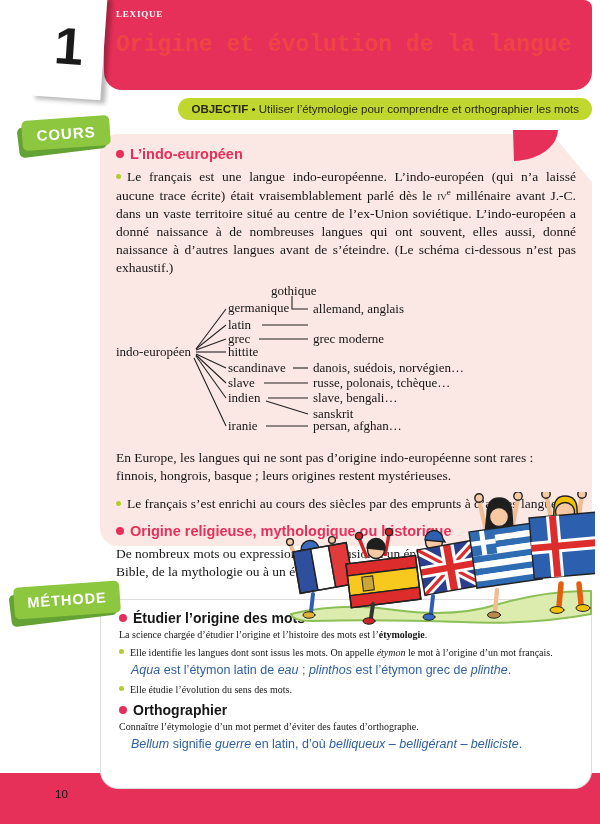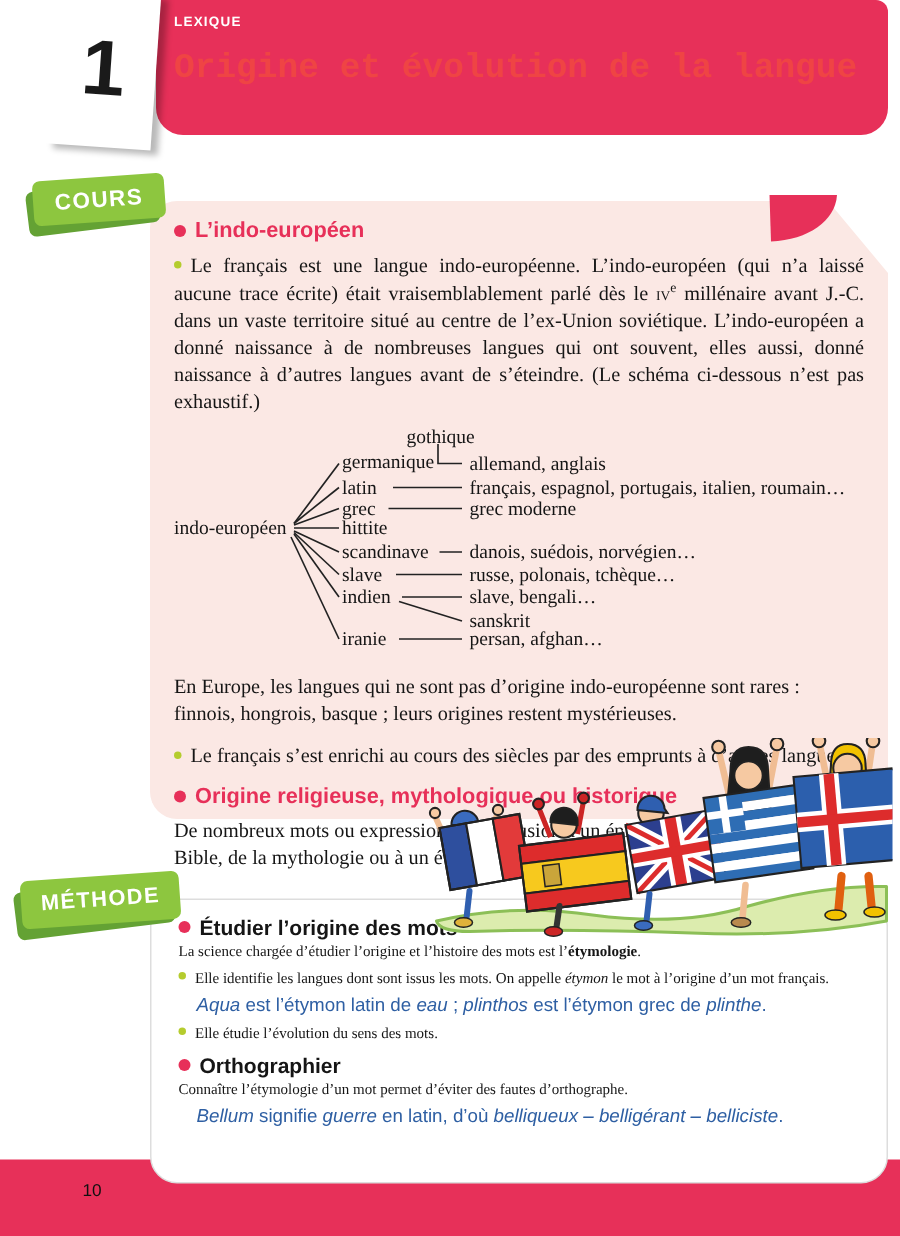--- a/index.html
+++ b/index.html
@@ -2,21 +2,21 @@
 <html><head>
 <meta charset="utf-8">
 <style>
   html,body{margin:0;padding:0;background:#fff;}
   #page{position:relative;width:600px;height:824px;background:#fff;overflow:hidden;
         font-family:"Liberation Serif",serif;color:#151515;}
 
   
   .header-band{position:absolute;left:104px;top:0;width:488px;height:90px;
                background:#e73059;border-radius:0 8px 18px 18px;}
-  .header-cat{position:absolute;left:116px;top:9px;font-family:Liberation Sans, sans-serif;
+  .header-cat{position:absolute;left:116px;top:9px;font-family:Liberation Serif, serif;
               font-size:9px;font-weight:bold;letter-spacing:.8px;color:#fff;}
   .header-title{position:absolute;left:116px;top:32px;font-family:Liberation Mono, monospace;
                 font-size:23px;font-weight:bold;color:#ef4444;}
   .num-card{position:absolute;left:34px;top:-6px;width:70px;height:104px;background:#fff;
             transform:rotate(4deg);box-shadow:5px 3px 4px rgba(0,0,0,.28);
             display:flex;align-items:center;justify-content:center;}
   .num-card span{font-family:"Liberation Sans",sans-serif;font-size:52px;font-weight:bold;color:#1a1a1a;}
 
   .objective{position:absolute;right:8px;top:98px;height:22px;line-height:22px;
              background:#c0d730;border-radius:11px;padding:0 13px;
@@ -82,20 +82,21 @@
 
 <div id="page">
 
   <div class="header-band"></div>
   <div class="header-cat">LEXIQUE</div>
   <div class="header-title">Origine et évolution de la langue</div>
   <div class="num-card">
     <span>1</span>
   </div>
 
+  <div class="objective"><b>OBJECTIF</b>&nbsp;<span>•</span>&nbsp;<span>Utiliser l’étymologie pour comprendre et orthographier les mots</span></div>
 
   <div class="tab" id="tab-cours">
     <div class="shadow"></div>
     <div class="face">COURS</div>
   </div>
 
   <div class="cours-box">
     <div class="corner-cover"></div>
     <svg class="corner-fold" width="48" height="36" viewBox="0 0 48 36">
       <path d="M1,2 L46,2 C45,19 27,32 2,33 Z" fill="#e73059"></path>
@@ -128,21 +129,20 @@
             <line x1="152" y1="115" x2="192" y2="115"></line>
             <line x1="150" y1="118" x2="192" y2="131"></line>
             <line x1="150" y1="143" x2="192" y2="143"></line>
           </g>
         </svg>
         <div class="lbl" style="left:0;top:62px">indo-européen</div>
         <div class="lbl" style="left:155px;top:1px">gothique</div>
         <div class="lbl" style="left:112px;top:18px">germanique</div>
         <div class="lbl" style="left:197px;top:19px">allemand, anglais</div>
         <div class="lbl" style="left:112px;top:35px">latin</div>
-        <div class="lbl" style="left:197px;top:35px">français, espagnol, portugais, italien, roumain…</div>
         <div class="lbl" style="left:112px;top:49px">grec</div>
         <div class="lbl" style="left:197px;top:49px">grec moderne</div>
         <div class="lbl" style="left:112px;top:62px">hittite</div>
         <div class="lbl" style="left:112px;top:78px">scandinave</div>
         <div class="lbl" style="left:197px;top:78px">danois, suédois, norvégien…</div>
         <div class="lbl" style="left:112px;top:93px">slave</div>
         <div class="lbl" style="left:197px;top:93px">russe, polonais, tchèque…</div>
         <div class="lbl" style="left:112px;top:108px">indien</div>
         <div class="lbl" style="left:197px;top:108px">slave, bengali…</div>
         <div class="lbl" style="left:197px;top:124px">sanskrit</div>

